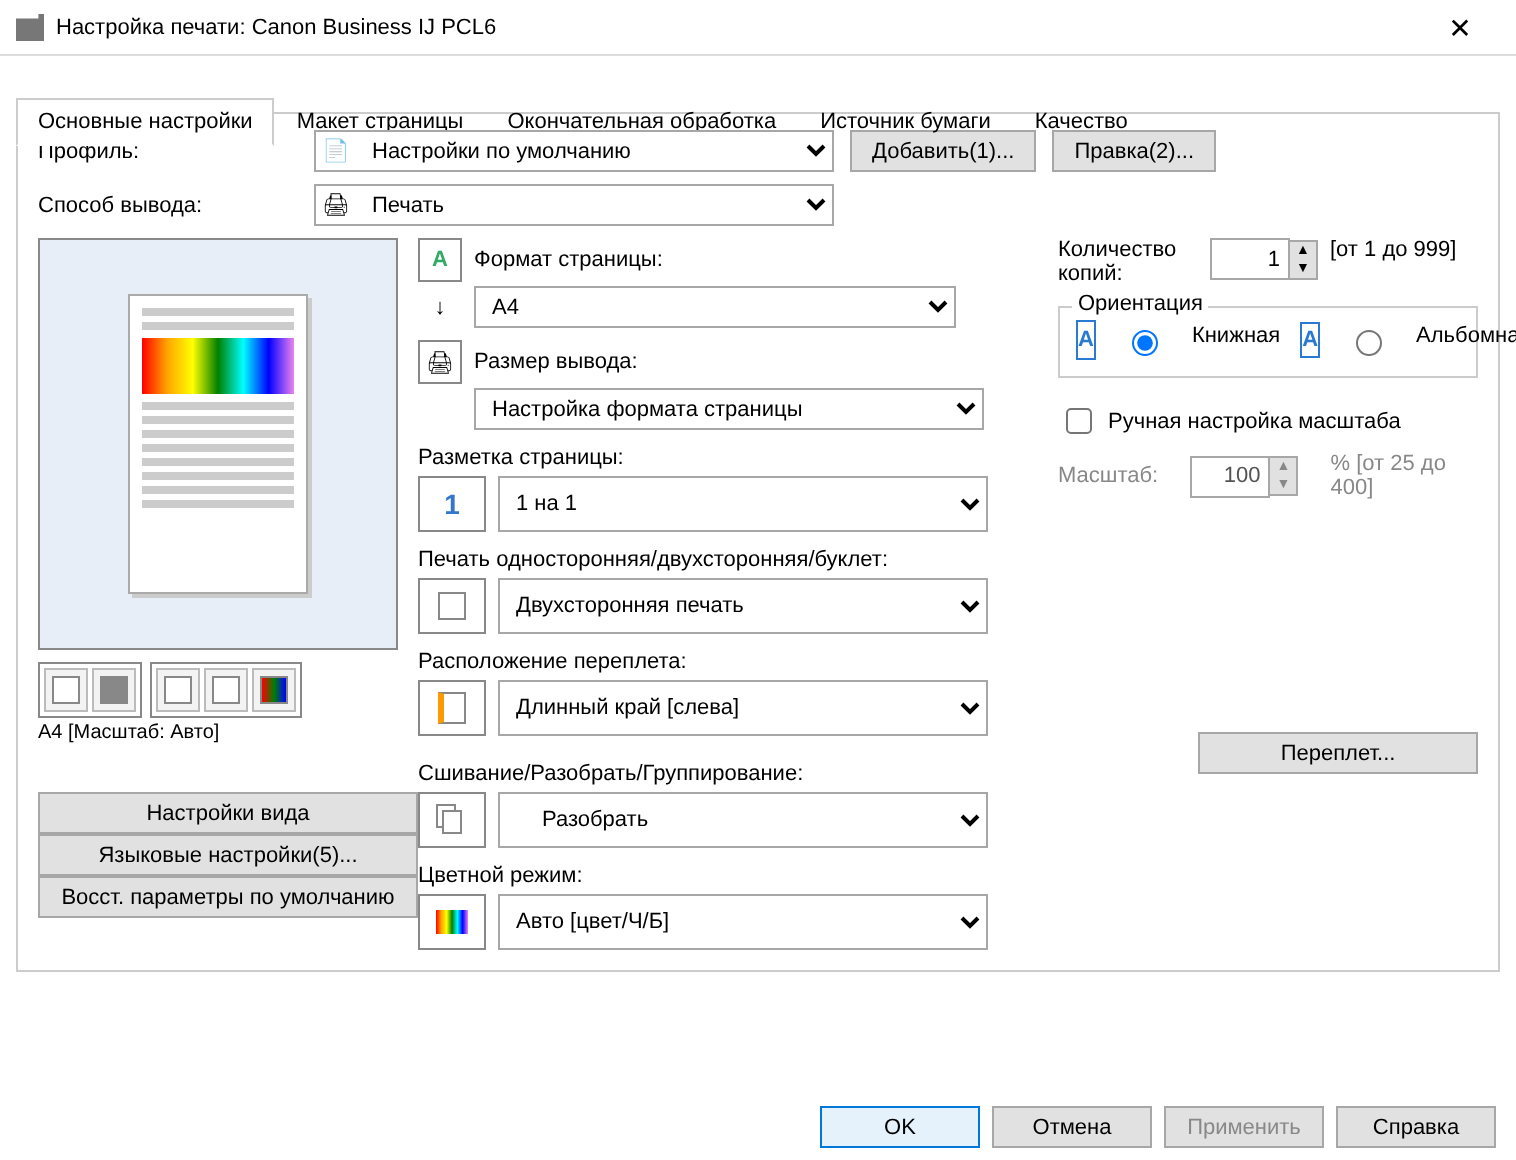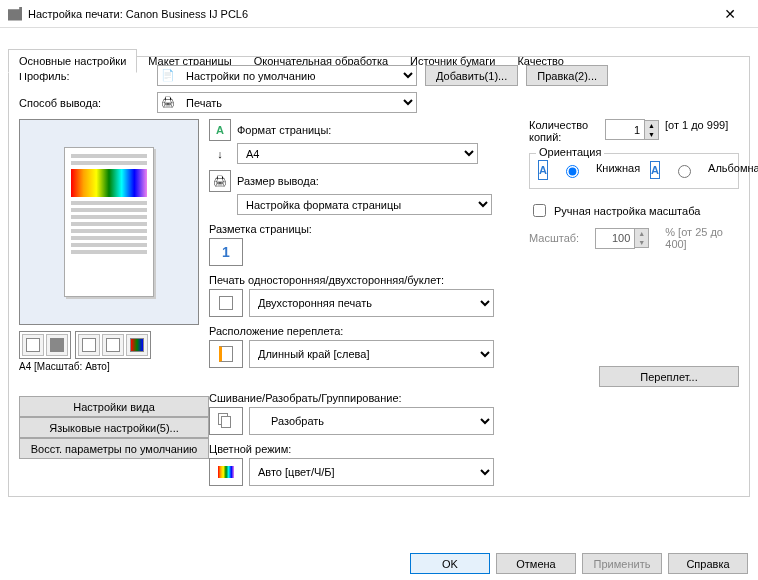--- a/index.html
+++ b/index.html
@@ -151,32 +151,33 @@
           <div>Размер вывода:</div>
         </div>
         <div class="fldrow" style="margin-bottom:8px;">
           <div style="width:22px;"></div>
           <select style="width:255px;"><option>Настройка формата страницы</option></select>
         </div>
 
         <div style="margin-bottom:3px;">Разметка страницы:</div>
         <div class="fldrow" style="margin-bottom:8px;">
           <div class="ibox" style="width:34px;height:28px;font-weight:bold;color:#37c;font-size:14px;">1</div>
+          <select style="width:245px;height:28px;"><option>1 на 1</option></select>
         </div>
 
         <div style="margin-bottom:3px;">Печать односторонняя/двухсторонняя/буклет:</div>
         <div class="fldrow" style="margin-bottom:8px;">
           <div class="ibox" style="width:34px;height:28px;">
               <div class="sq"></div>
             </div>
           <select style="width:245px;height:28px;"><option>Двухсторонняя печать</option></select>
         </div>
 
         <div style="margin-bottom:3px;">Расположение переплета:</div>
-        <div class="fldrow" style="margin-bottom:24px;">
+        <div class="fldrow" style="margin-bottom:13px;">
           <div class="ibox" style="width:34px;height:28px;">
               <div style="width:14px;height:16px;border-left:3px solid #f90;background:#fff;border-top:1px solid #888;border-right:1px solid #888;border-bottom:1px solid #888;"></div>
             </div>
           <select style="width:245px;height:28px;"><option>Длинный край [слева]</option></select>
         </div>
 
         <div style="margin-bottom:3px;">Сшивание/Разобрать/Группирование:</div>
         <div class="fldrow" style="margin-bottom:8px;">
           <div class="ibox" style="width:34px;height:28px;">
               <div style="position:relative;width:16px;height:16px;">

